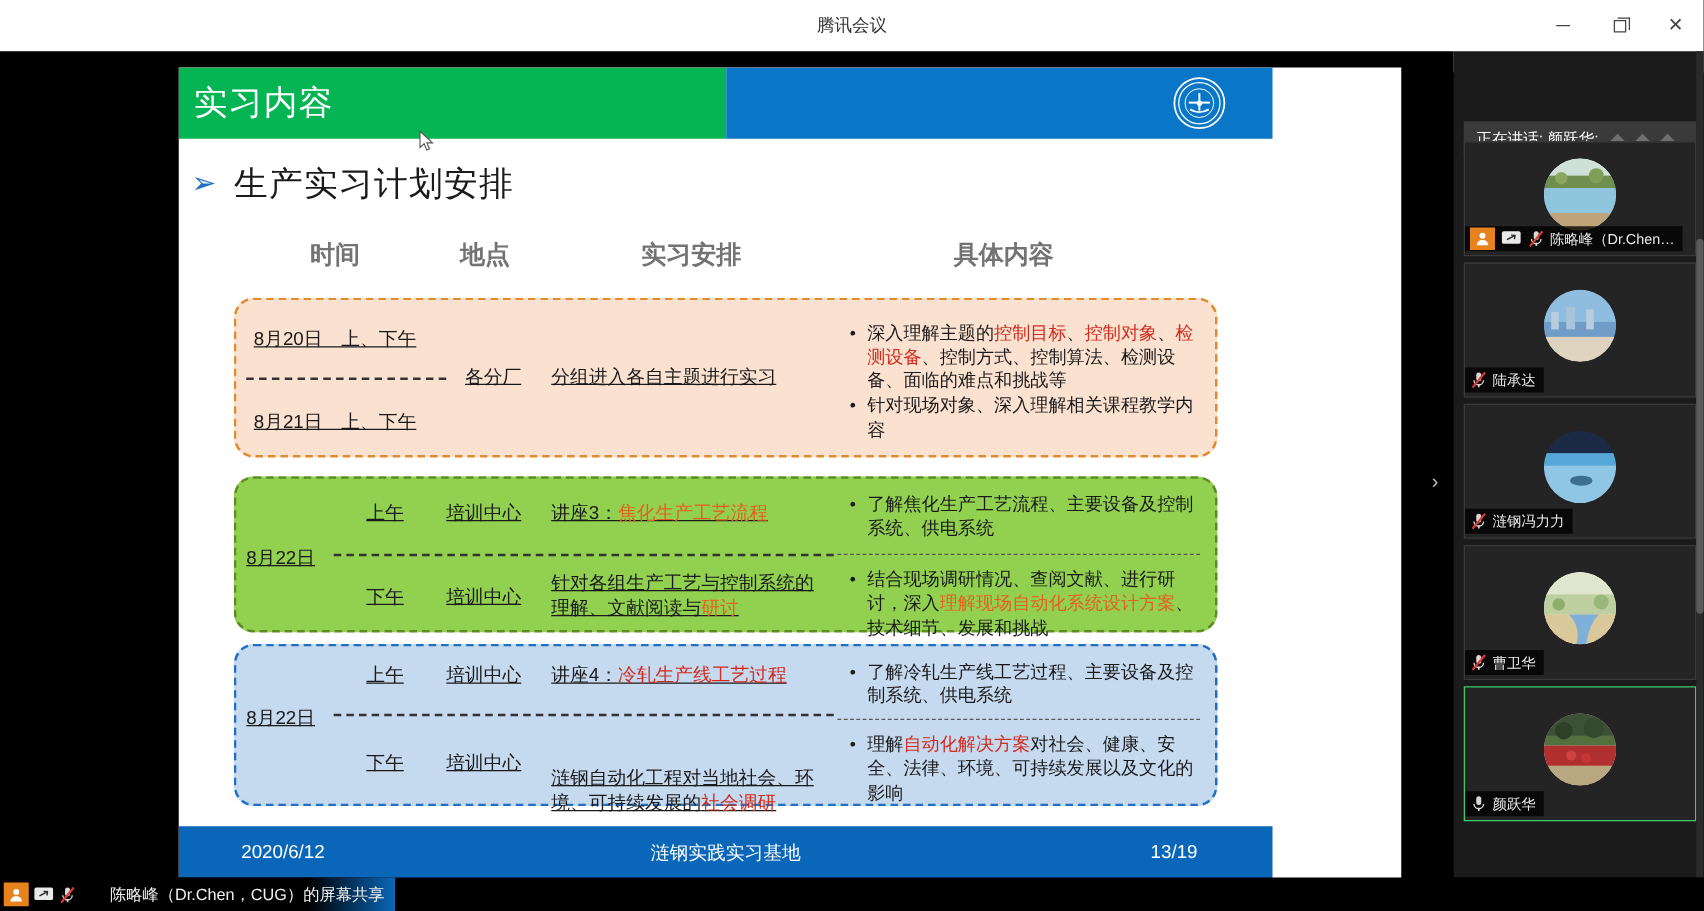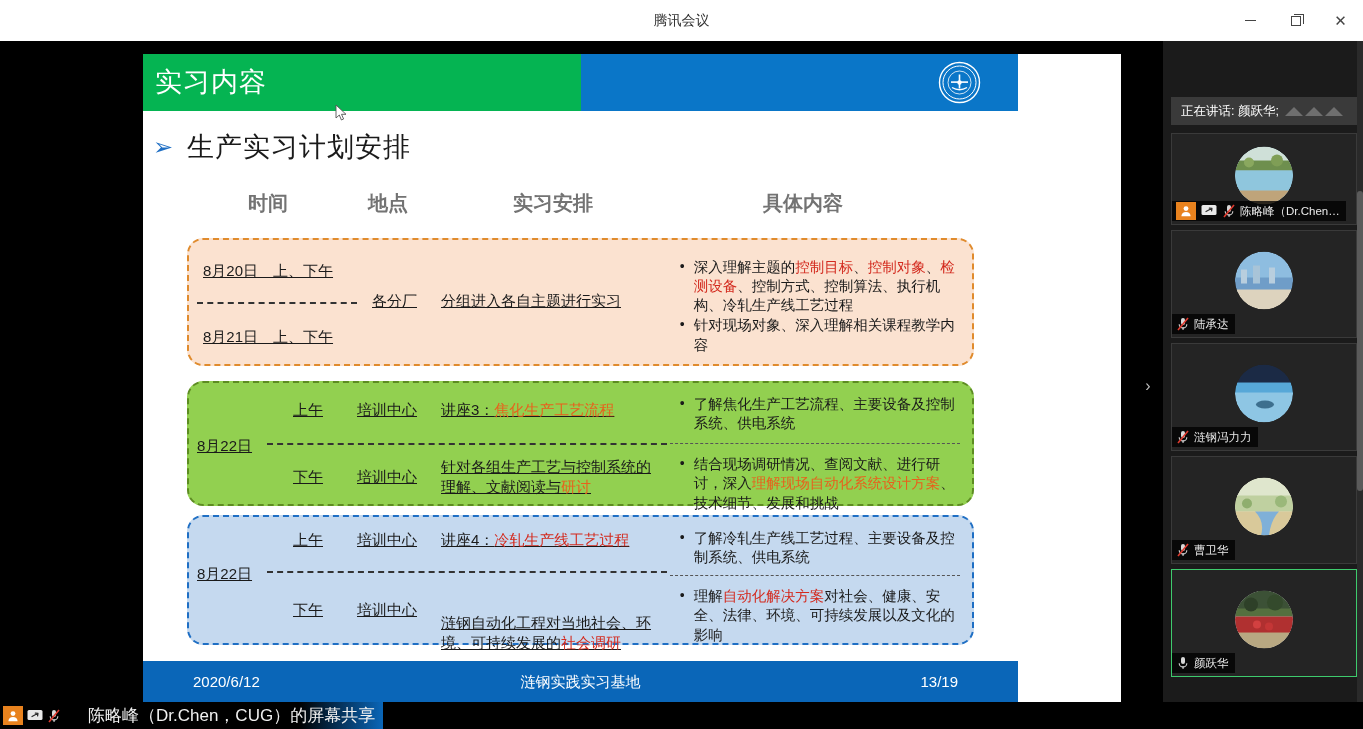--- a/index.html
+++ b/index.html
@@ -155,21 +155,21 @@
     background: #3a3a3a; color: #fff; font-size: 12.5px;
     display: flex; align-items: center; padding-left: 10px; gap: 4px;
     overflow: hidden;
   }
   .speaker-wave { display: flex; gap: 2px; align-items: center; margin-left: 2px; }
   .speaker-wave i {
     display: block; width: 0; height: 0;
     border-left: 9px solid transparent; border-right: 9px solid transparent;
     border-bottom: 9px solid #6f6f6f;
   }
-  .tiles { position: absolute; left: 8px; top: 92px; width: 186px; }
+  .tiles { position: absolute; left: 8px; top: 72px; width: 186px; }
   .tile {
     position: relative; width: 186px; height: 108px; margin-bottom: 5px;
     background: #242424; border: 1px solid #3a3a3a; overflow: hidden;
   }
   .tile.active { border: 1px solid #3ecb6d; }
   .tile.clipped-top { height: 92px; }
   .avatar {
     position: absolute; left: 50%; top: 50%; transform: translate(-50%,-56%);
     width: 58px; height: 58px; border-radius: 50%; overflow: hidden;
   }
@@ -206,21 +206,21 @@
   }
   .task-item {
     position: absolute; left: 0; top: 0; height: 27px;
     display: flex; align-items: center; gap: 3px; padding-right: 8px;
     background: linear-gradient(to right, #000 0%, #000 78%, #0a66b8 100%);
   }
   .task-host {
     width: 20px; height: 19px; background: #e8821e; display: flex;
     align-items: center; justify-content: center; margin-left: 3px;
   }
-  .task-label { color: #f0f0f0; font-size: 17px; white-space: nowrap; padding-left: 24px; }
+  .task-label { color: #f0f0f0; font-size: 13px; white-space: nowrap; padding-left: 24px; }
 </style>
 </head>
 <body>
 
 <div id="app">
 
   <div class="titlebar">
     <div class="titlebar-title">腾讯会议</div>
     <div class="win-ctrls">
       <div class="win-btn">
@@ -277,21 +277,21 @@
       <div class="box box-orange">
         <div class="box-left">
           <div class="cell" style="left:14px; top:22px;">8月20日　上、下午</div>
           <div class="hr-dash" style="left:8px; top:62px; width:160px;"></div>
           <div class="cell" style="left:14px; top:88px;">8月21日　上、下午</div>
           <div class="cell" style="left:183px; top:52px;">各分厂</div>
           <div class="cell" style="left:252px; top:52px;">分组进入各自主题进行实习</div>
         </div>
         <div class="box-right">
           <ul class="bullets" style="margin-top:12px;">
-            <li><span>深入理解主题的</span><span class="red">控制目标</span><span>、</span><span class="red">控制对象</span><span>、</span><span class="red">检测设备</span><span>、控制方式、控制算法、执行机构、冷轧生产线工艺过程</span></li>
+            <li><span>深入理解主题的</span><span class="red">控制目标</span><span>、</span><span class="red">控制对象</span><span>、</span><span class="red">检测设备</span><span>、控制方式、控制算法、检测设备、面临的难点和挑战等</span></li>
             <li><span>针对现场对象、深入理解相关课程教学内容</span></li>
           </ul>
         </div>
       </div>
 
       <div class="box box-green">
         <div class="box-left">
           <div class="cell" style="left:8px; top:54px;">8月22日</div>
           <div class="hr-dash" style="left:78px; top:60px; width:400px;"></div>
 

